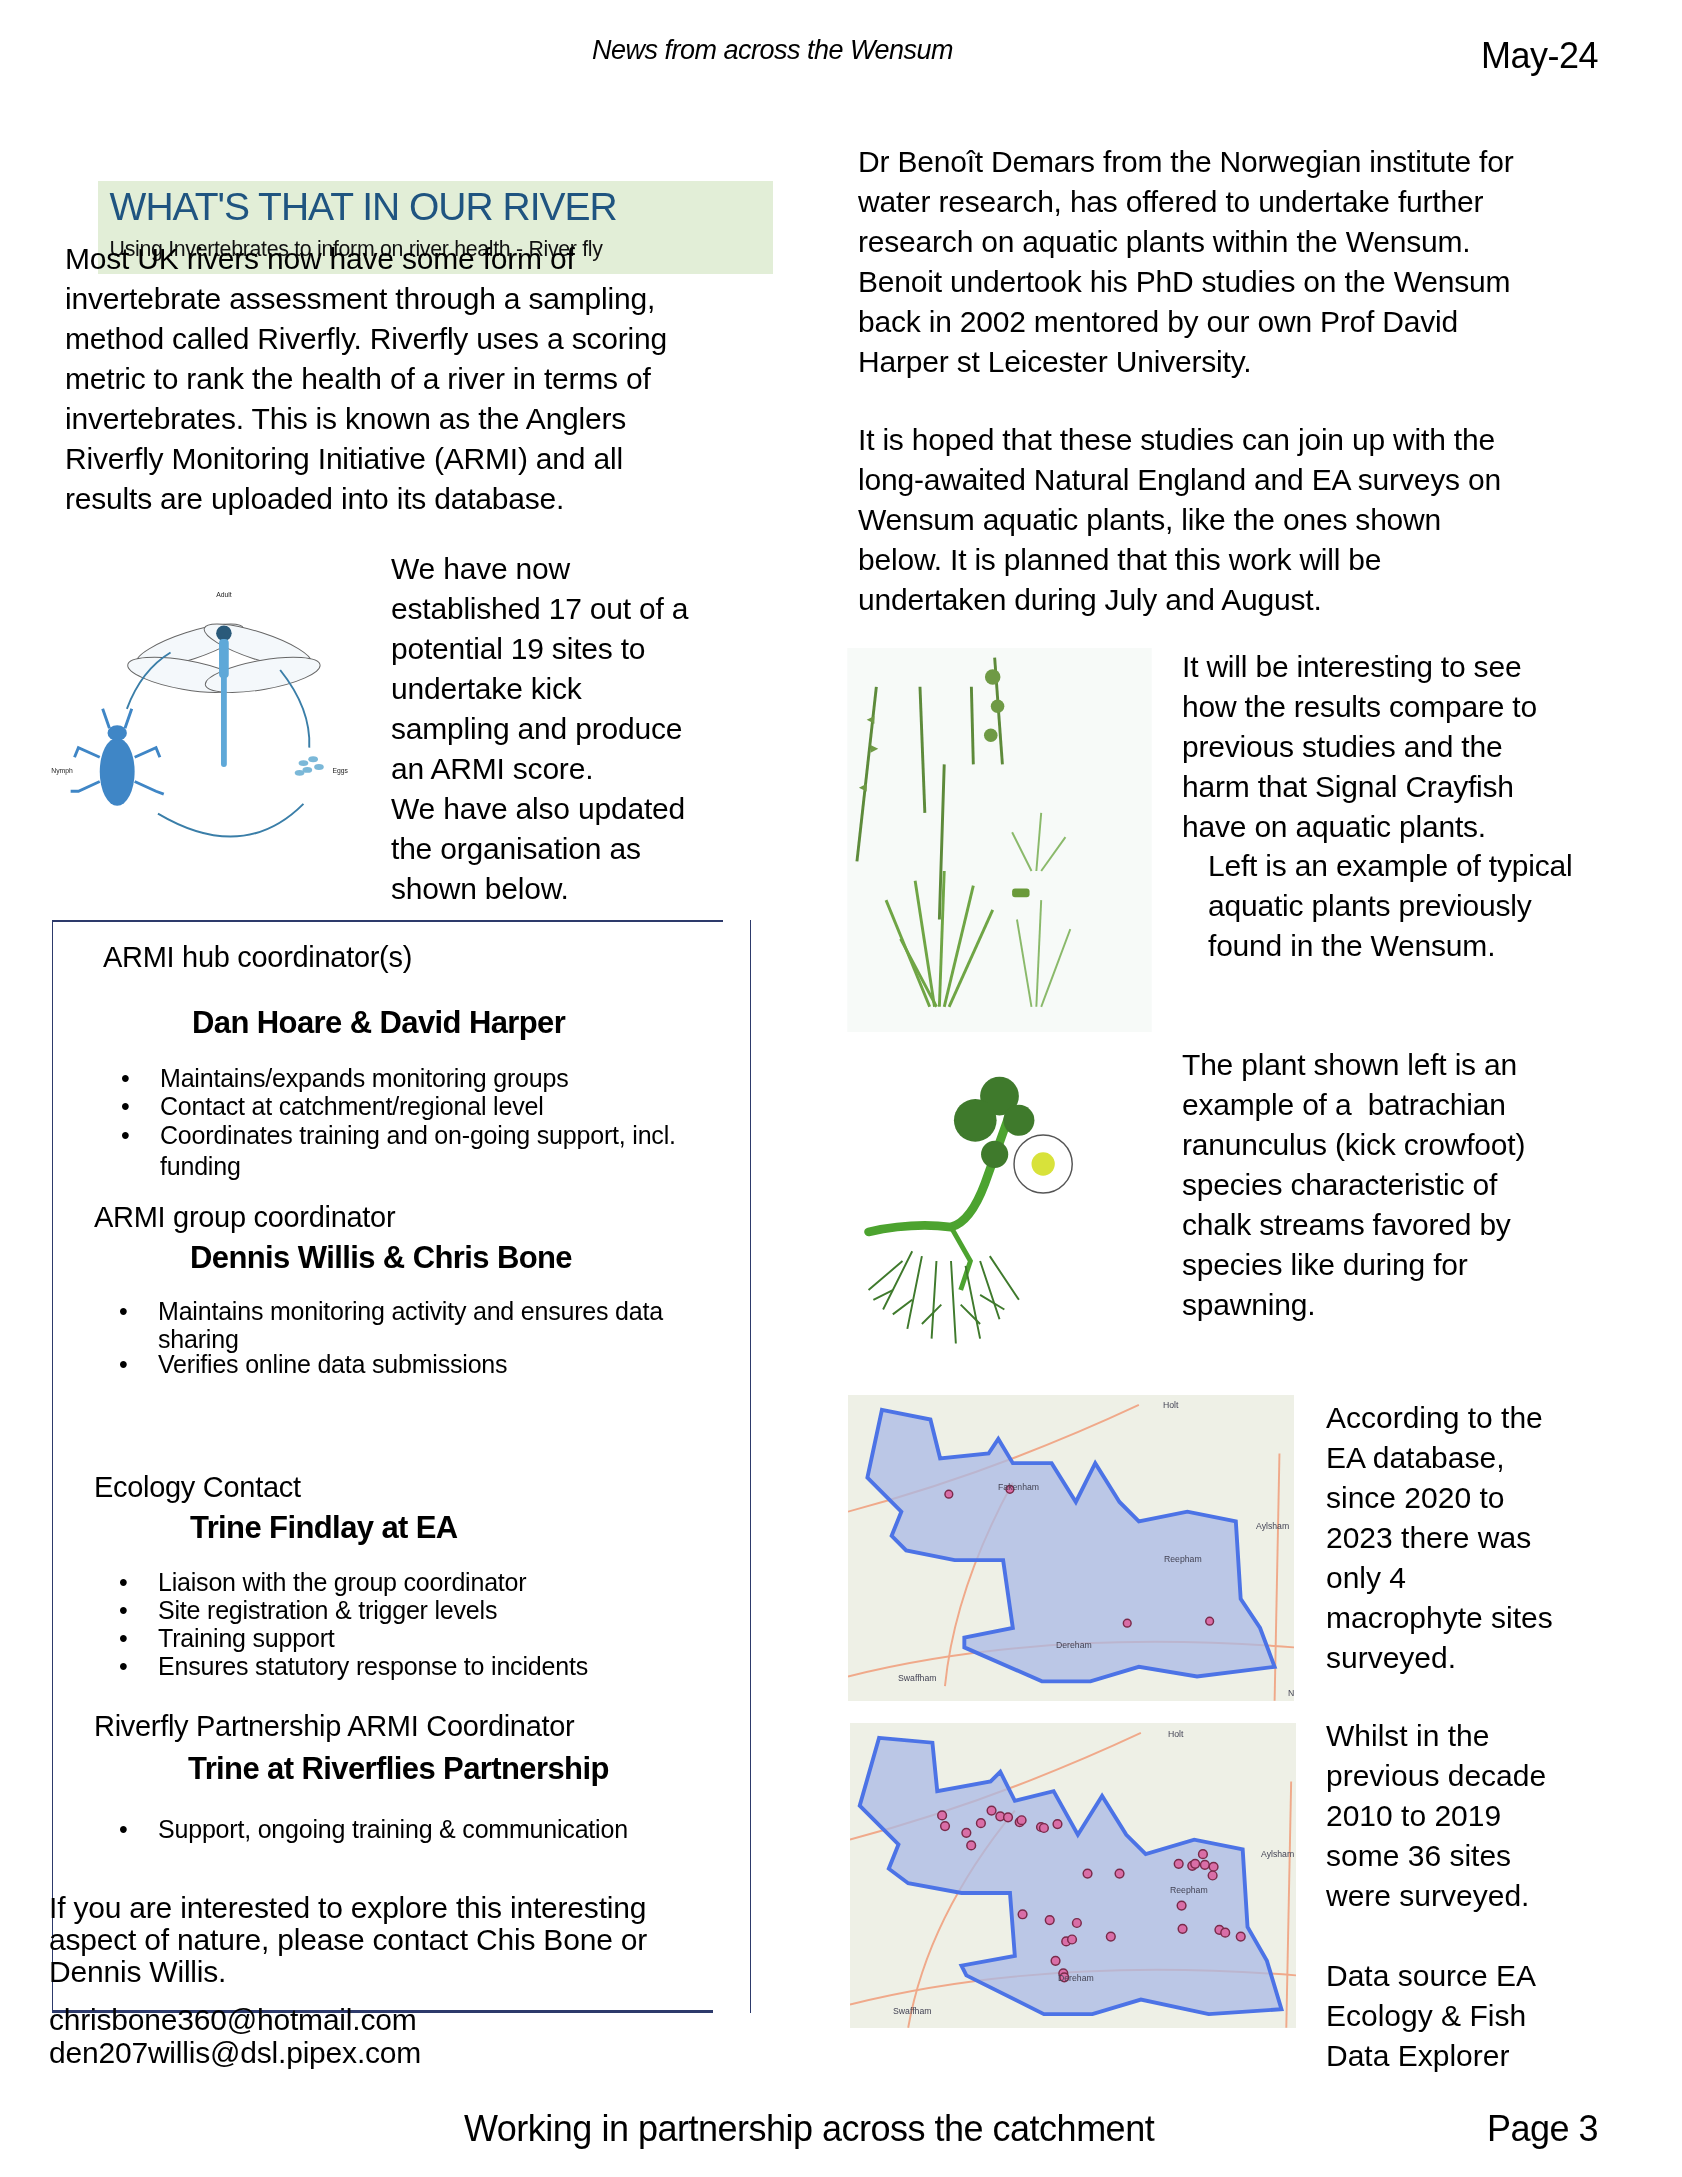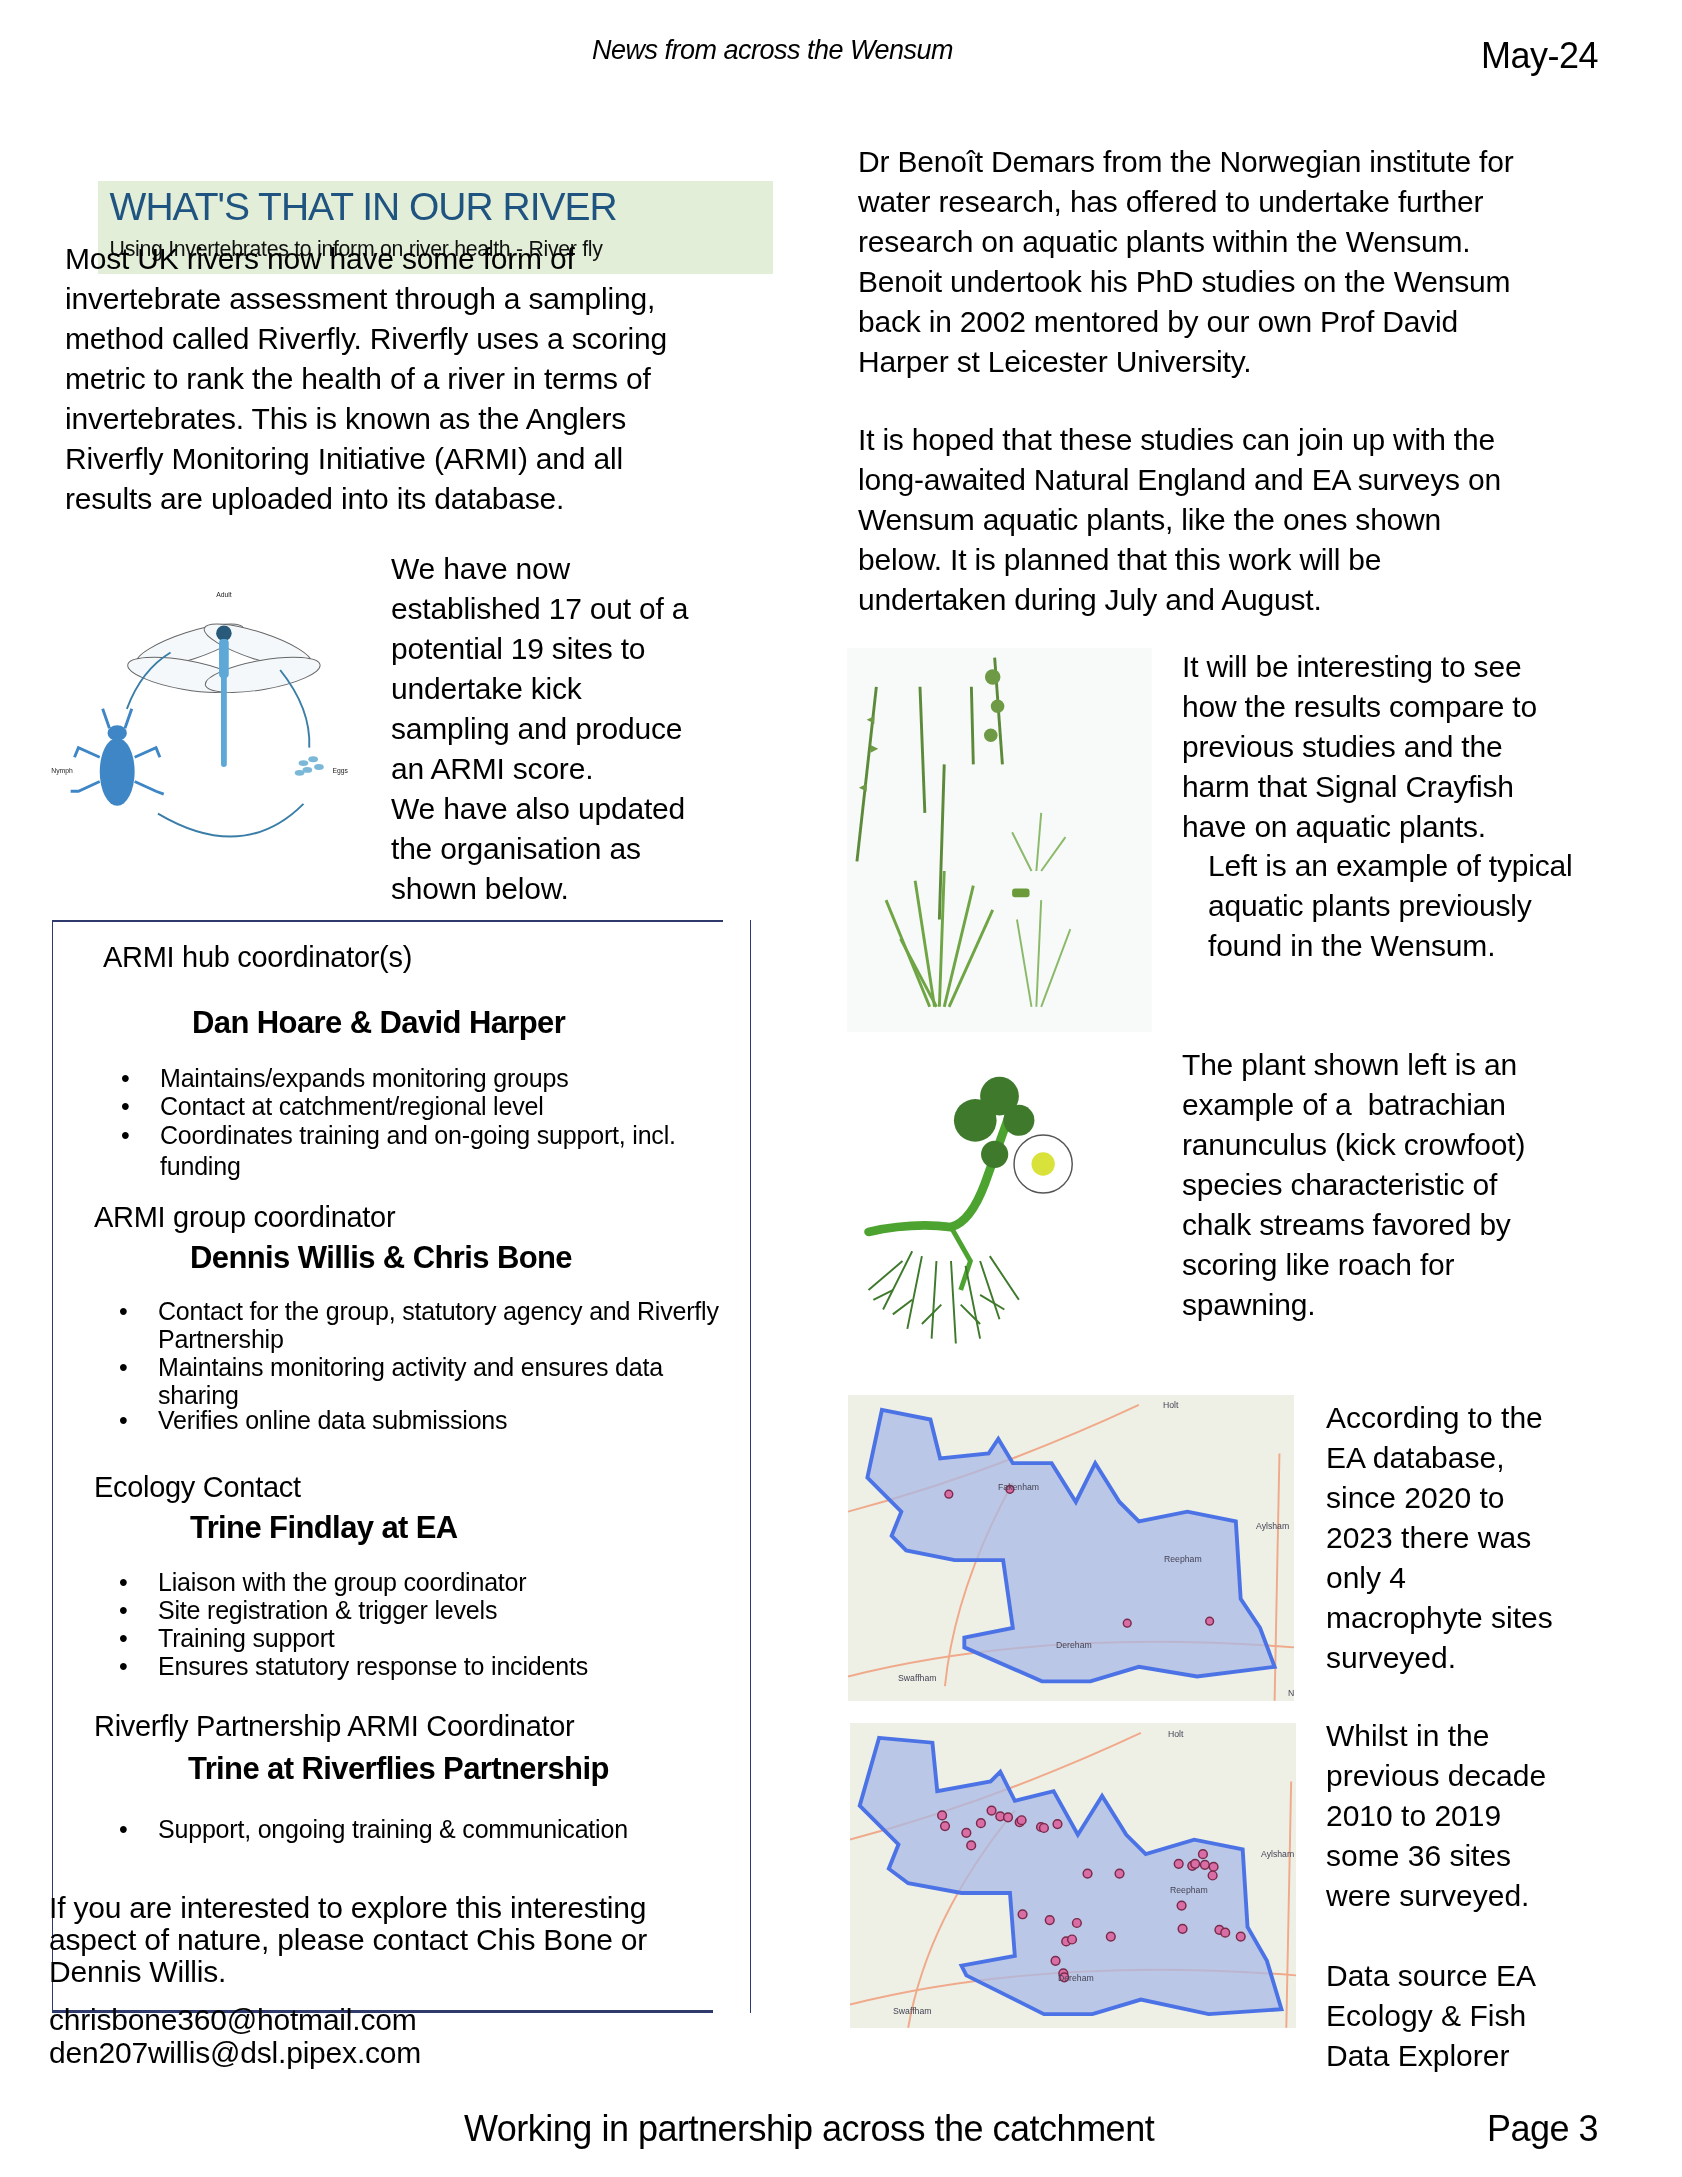--- a/index.html
+++ b/index.html
@@ -128,21 +128,20 @@
   <div class="person" style="left:139px; top:85px;">Dan Hoare &amp; David Harper</div>
   <ul class="bullets" style="left:68px; top:144px; width:582px;">
     <li>Maintains/expands monitoring groups</li>
     <li>Contact at catchment/regional level</li>
     <li style="line-height:31px;">Coordinates training and on-going support, incl. funding</li>
   </ul>
 
   <div class="role" style="left:41px; top:281px;">ARMI group coordinator</div>
   <div class="person" style="left:137px; top:320px;">Dennis Willis &amp; Chris Bone</div>
   <ul class="bullets" style="left:66px; top:377px; width:602px; line-height:28px;">
-    <li>Contact for the group, statutory agency and Riverfly Partnership</li>
     <li>Maintains monitoring activity and ensures data sharing</li>
     <li style="margin-top:-2.9px;">Verifies online data submissions</li>
   </ul>
 
   <div class="role" style="left:41px; top:551px;">Ecology Contact</div>
   <div class="person" style="left:137px; top:590px;">Trine Findlay at EA</div>
   <ul class="bullets" style="left:66px; top:648px; line-height:28px;">
     <li>Liaison with the group coordinator</li>
     <li>Site registration &amp; trigger levels</li>
     <li>Training support</li>
@@ -251,21 +250,21 @@
       <circle cx="195" cy="100" r="12" fill="#d8e23a"></circle>
     </g>
   </svg>
 </div>
 <div class="abs body-text crowfoot-text">
   <div>The plant shown left is an</div>
   <div style="white-space:pre;">example of a  batrachian</div>
   <div>ranunculus (kick crowfoot)</div>
   <div>species characteristic of</div>
   <div>chalk streams favored by</div>
-  <div>scoring like roach for</div>
+  <div>species like during for</div>
   <div>spawning.</div>
 </div>
 
 <div class="map map1">
   <svg width="446" height="306" viewBox="0 0 460 315">
     <rect width="460" height="315" fill="#eef0e6"></rect>
     <path d="M0 120 Q150 80 300 10" stroke="#f0a98a" stroke-width="2" fill="none"></path>
     <path d="M100 300 Q110 200 170 90" stroke="#f0a98a" stroke-width="2" fill="none"></path>
     <path d="M0 290 Q200 240 460 260" stroke="#f0a98a" stroke-width="2" fill="none"></path>
     <path d="M445 60 L440 315" stroke="#f0a98a" stroke-width="2" fill="none"></path>

